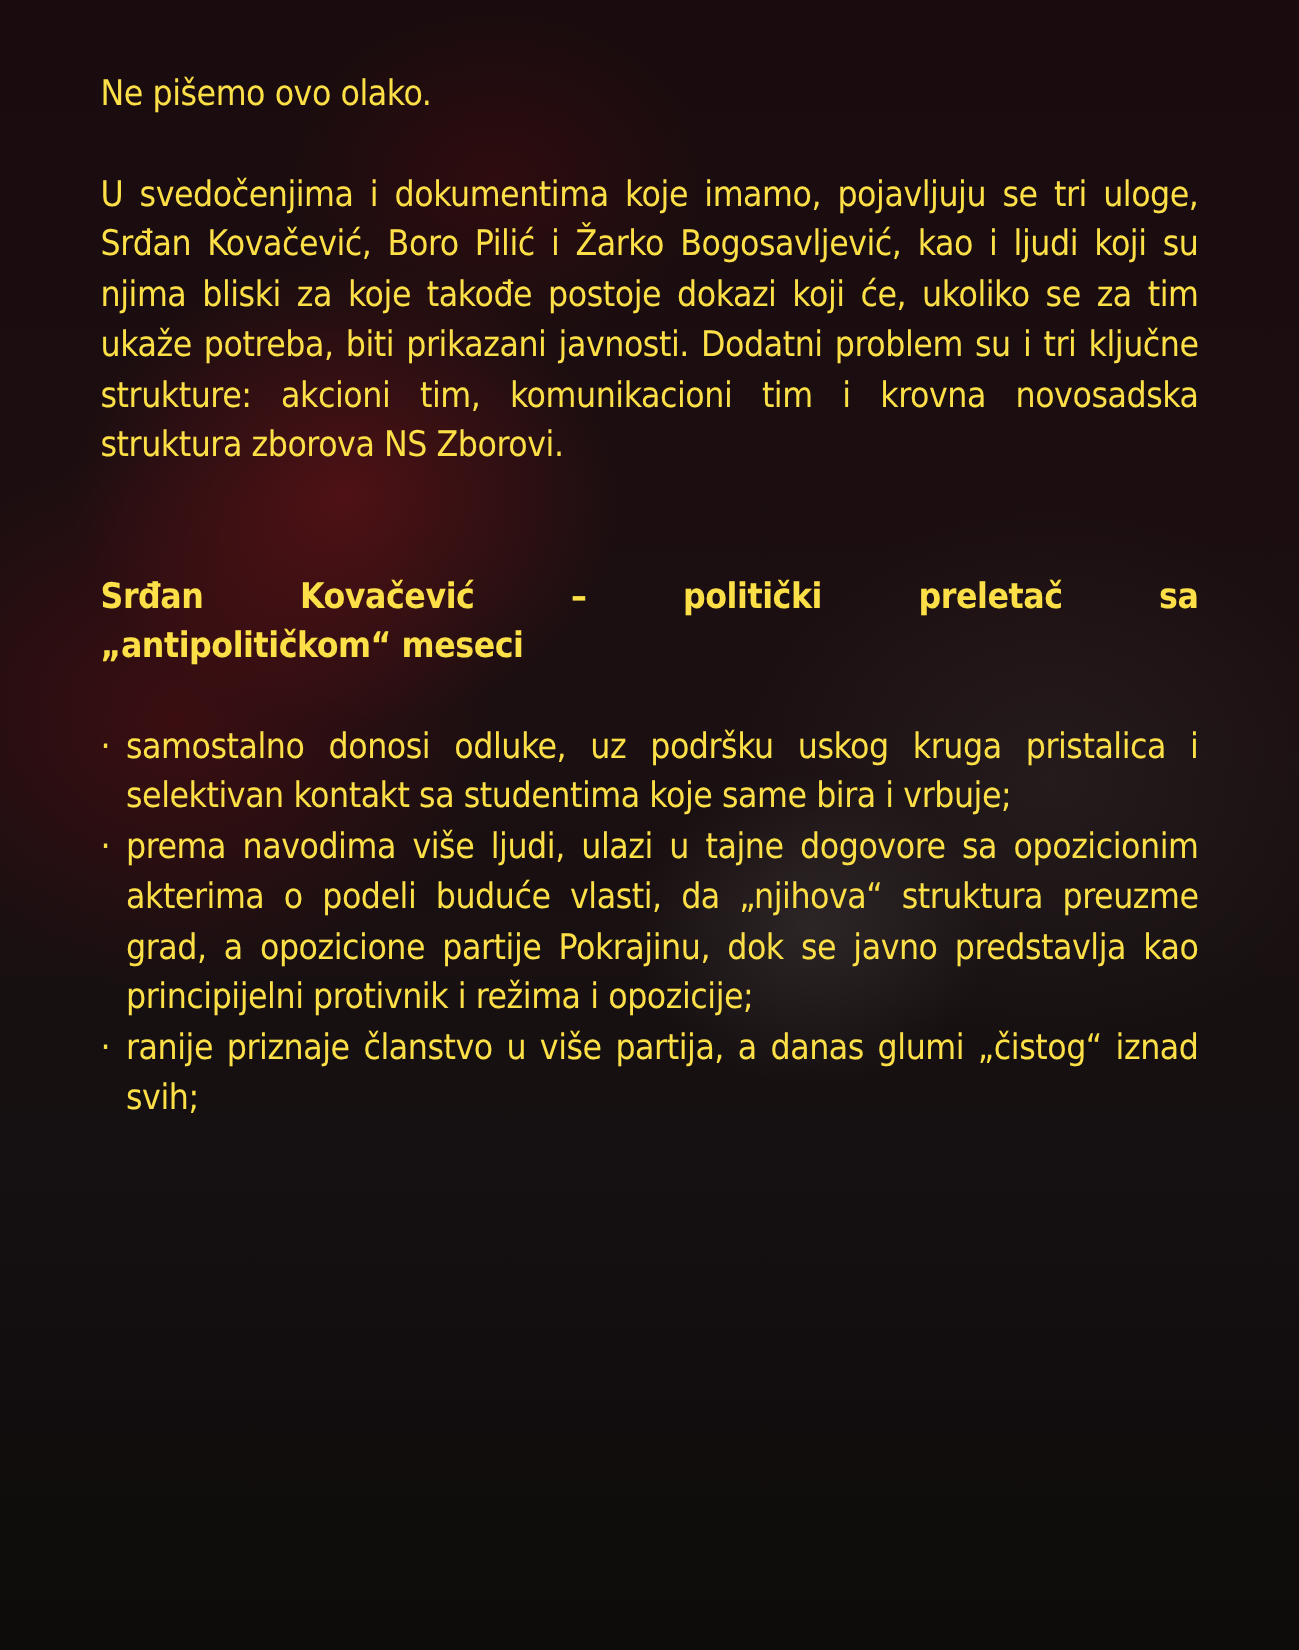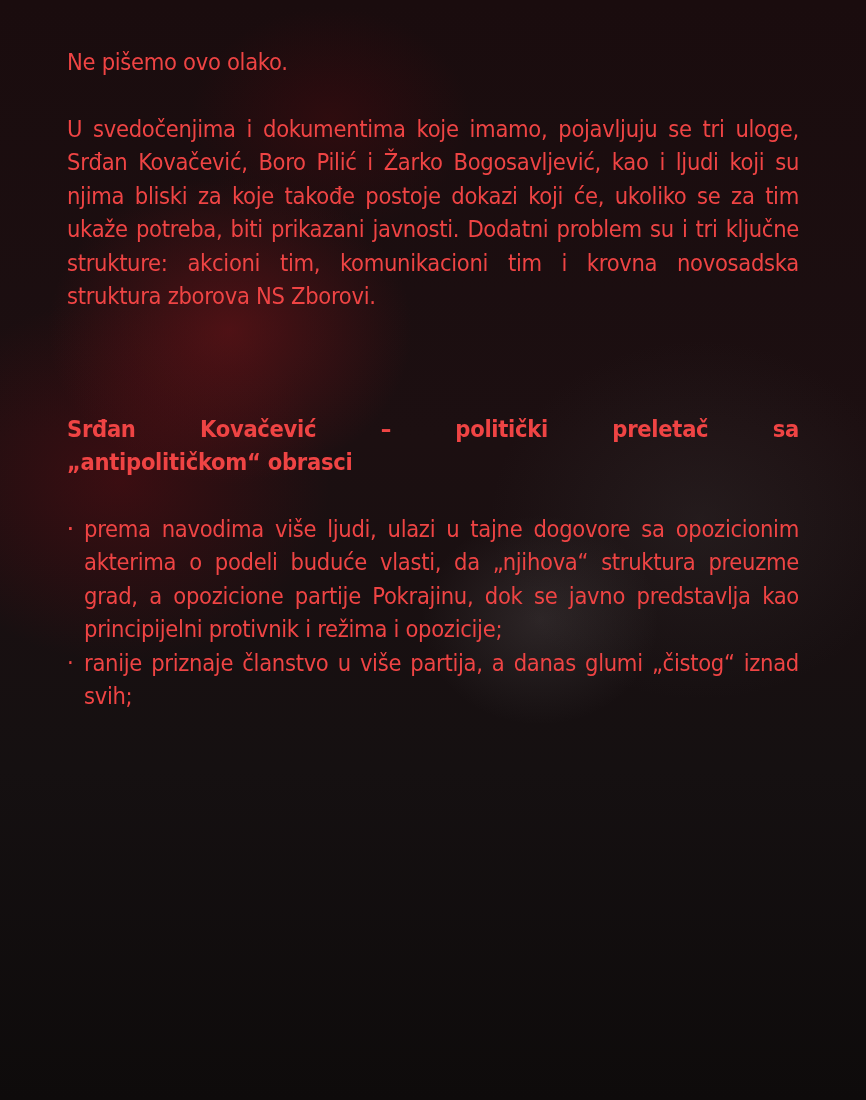--- a/index.html
+++ b/index.html
@@ -13,54 +13,55 @@
     background:
       radial-gradient(ellipse 260px 220px at 230px 330px, rgba(120,20,25,0.55), transparent 70%),
       radial-gradient(ellipse 300px 260px at 120px 480px, rgba(90,12,18,0.5), transparent 70%),
       radial-gradient(ellipse 200px 160px at 330px 120px, rgba(70,10,14,0.45), transparent 70%),
       radial-gradient(ellipse 170px 150px at 540px 620px, rgba(150,150,150,0.16), transparent 70%),
       radial-gradient(ellipse 280px 240px at 700px 520px, rgba(80,80,80,0.18), transparent 75%),
       linear-gradient(180deg, #1a0c0e 0%, #1c0f11 40%, #151011 70%, #0e0b0b 100%);
   }
   .content {
     position: absolute; left: 67px; top: 46px; width: 732px;
-    color: #ef4444;
+    color: #fde047;
     font-family: "DejaVu Sans Condensed", "DejaVu Sans", sans-serif;
     font-stretch: condensed;
     font-size: 23.5px; line-height: 33.5px;
     text-align: justify;
     letter-spacing: -0.3px;
   }
   p { margin: 0; }
   .gap1 { height: 33px; }
   .gap2 { height: 67px; }
-  .heading { font-weight: bold; text-align: justify; text-align-last: auto; margin-top: 32px; }
+  .heading { font-weight: bold; text-align: justify; text-align-last: auto; }
   .heading .h1 { display: block; text-align: justify; text-align-last: justify; }
   ul { list-style: none; margin: 0; padding: 0; }
   li { position: relative; padding-left: 17px; text-align: justify; }
   li .bullet { position: absolute; left: 0; top: 0; }
 </style>
 </head>
 <body>
 
 <div class="bg"></div>
 
 <div class="content">
   <p>Ne pišemo ovo olako.</p>
   <div class="gap1"></div>
   <p>U svedočenjima i dokumentima koje imamo, pojavljuju se tri uloge, Srđan Kovačević, Boro Pilić i Žarko Bogosavljević, kao i ljudi koji su njima bliski za koje takođe postoje dokazi koji će, ukoliko se za tim ukaže potreba, biti prikazani javnosti. Dodatni problem su i tri ključne strukture: akcioni tim, komunikacioni tim i krovna novosadska struktura zborova NS Zborovi.</p>
   <div class="gap2"></div>
   <div class="heading">
     <span class="h1">Srđan Kovačević – politički preletač sa</span>
-    <span>„antipolitičkom“ obrasci</span>
+    <span>„antipolitičkom“ meseci</span>
   </div>
   <div class="gap1"></div>
   <ul>
     <li>
       <span class="bullet">·</span>
+      <span>samostalno donosi odluke, uz podršku uskog kruga pristalica i selektivan kontakt sa studentima koje same bira i vrbuje;</span>
     </li>
     <li>
       <span class="bullet">·</span>
       <span>prema navodima više ljudi, ulazi u tajne dogovore sa opozicionim akterima o podeli buduće vlasti, da „njihova“ struktura preuzme grad, a opozicione partije Pokrajinu, dok se javno predstavlja kao principijelni protivnik i režima i opozicije;</span>
     </li>
     <li>
       <span class="bullet">·</span>
       <span>ranije priznaje članstvo u više partija, a danas glumi „čistog“ iznad svih;</span>
     </li>
   </ul>

